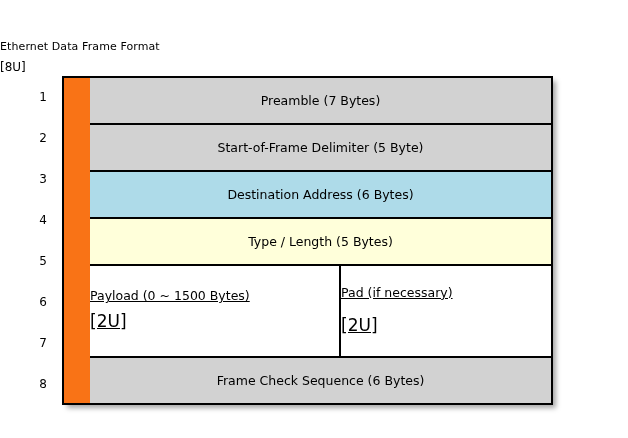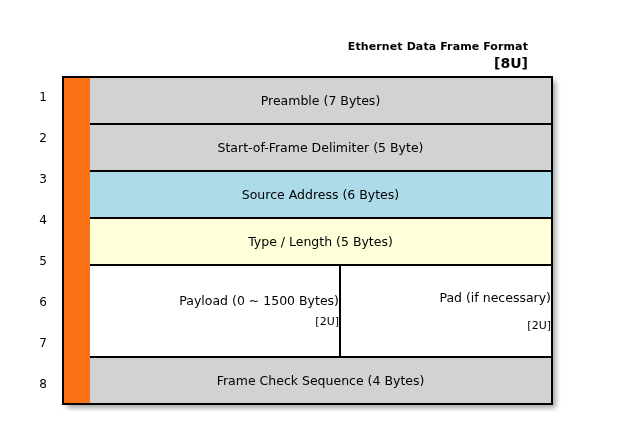--- a/index.html
+++ b/index.html
@@ -15,33 +15,32 @@
     color: #000000;
     overflow: hidden;
   }
 
   
   #title-block {
     position: absolute;
     left: 0;
     top: 41px;
     width: 528px;
-    text-align: right;
+    text-align: left;
     line-height: 1.15;
-    font-weight: bold;
   }
   #diagram-title {
     font-size: 11px;
     letter-spacing: 0.1px;
     color: #000;
   }
   #diagram-subtitle {
-    font-size: 14px;
+    font-size: 12px;
     color: #000;
-    margin-top: 1px;
+    margin-top: 7px;
   }
 
   
   #row-numbers {
     position: absolute;
     left: 30px;
     top: 76px;
     width: 26px;
     height: 329px;
     display: flex;
@@ -104,28 +103,29 @@
     box-sizing: border-box;
   }
   #pad-cell {
     flex: 1 1 auto;
     box-sizing: border-box;
     gap: 7px;
   }
   .split-cell {
     display: flex;
     flex-direction: column;
-    align-items: flex-end;
+    align-items: flex-start;
     justify-content: center;
     text-align: center;
     font-size: 12.5px;
     line-height: 1.75;
+    text-decoration: underline;
   }
   .cell-tag {
-    font-size: 11px;
+    font-size: 17px;
   }
 </style>
 </head>
 <body>
 
 <div id="title-block">
   <div id="diagram-title">Ethernet Data Frame Format</div>
   <div id="diagram-subtitle">[8U]</div>
 </div>
 
@@ -139,31 +139,31 @@
   <div class="row-number">7</div>
   <div class="row-number">8</div>
 </div>
 
 <div id="frame-table">
 
   <div class="frame-row row-gray">Preamble (7 Bytes)</div>
 
   <div class="frame-row row-gray">Start-of-Frame Delimiter (5 Byte)</div>
 
+  <div class="frame-row row-blue">Destination Address (6 Bytes)</div>
 
-  <div class="frame-row row-blue">Source Address (6 Bytes)</div>
 
   <div class="frame-row row-yellow">Type / Length (5 Bytes)</div>
 
   <div id="payload-row">
     <div id="payload-cell" class="split-cell">
       <span>Payload (0 ~ 1500 Bytes)</span>
       <span class="cell-tag">[2U]</span>
     </div>
     <div id="pad-cell" class="split-cell">
       <span>Pad (if necessary)</span>
       <span class="cell-tag">[2U]</span>
     </div>
   </div>
 
-  <div class="frame-row row-gray">Frame Check Sequence (4 Bytes)</div>
+  <div class="frame-row row-gray">Frame Check Sequence (6 Bytes)</div>
 
 </div>
 
 </body></html>

